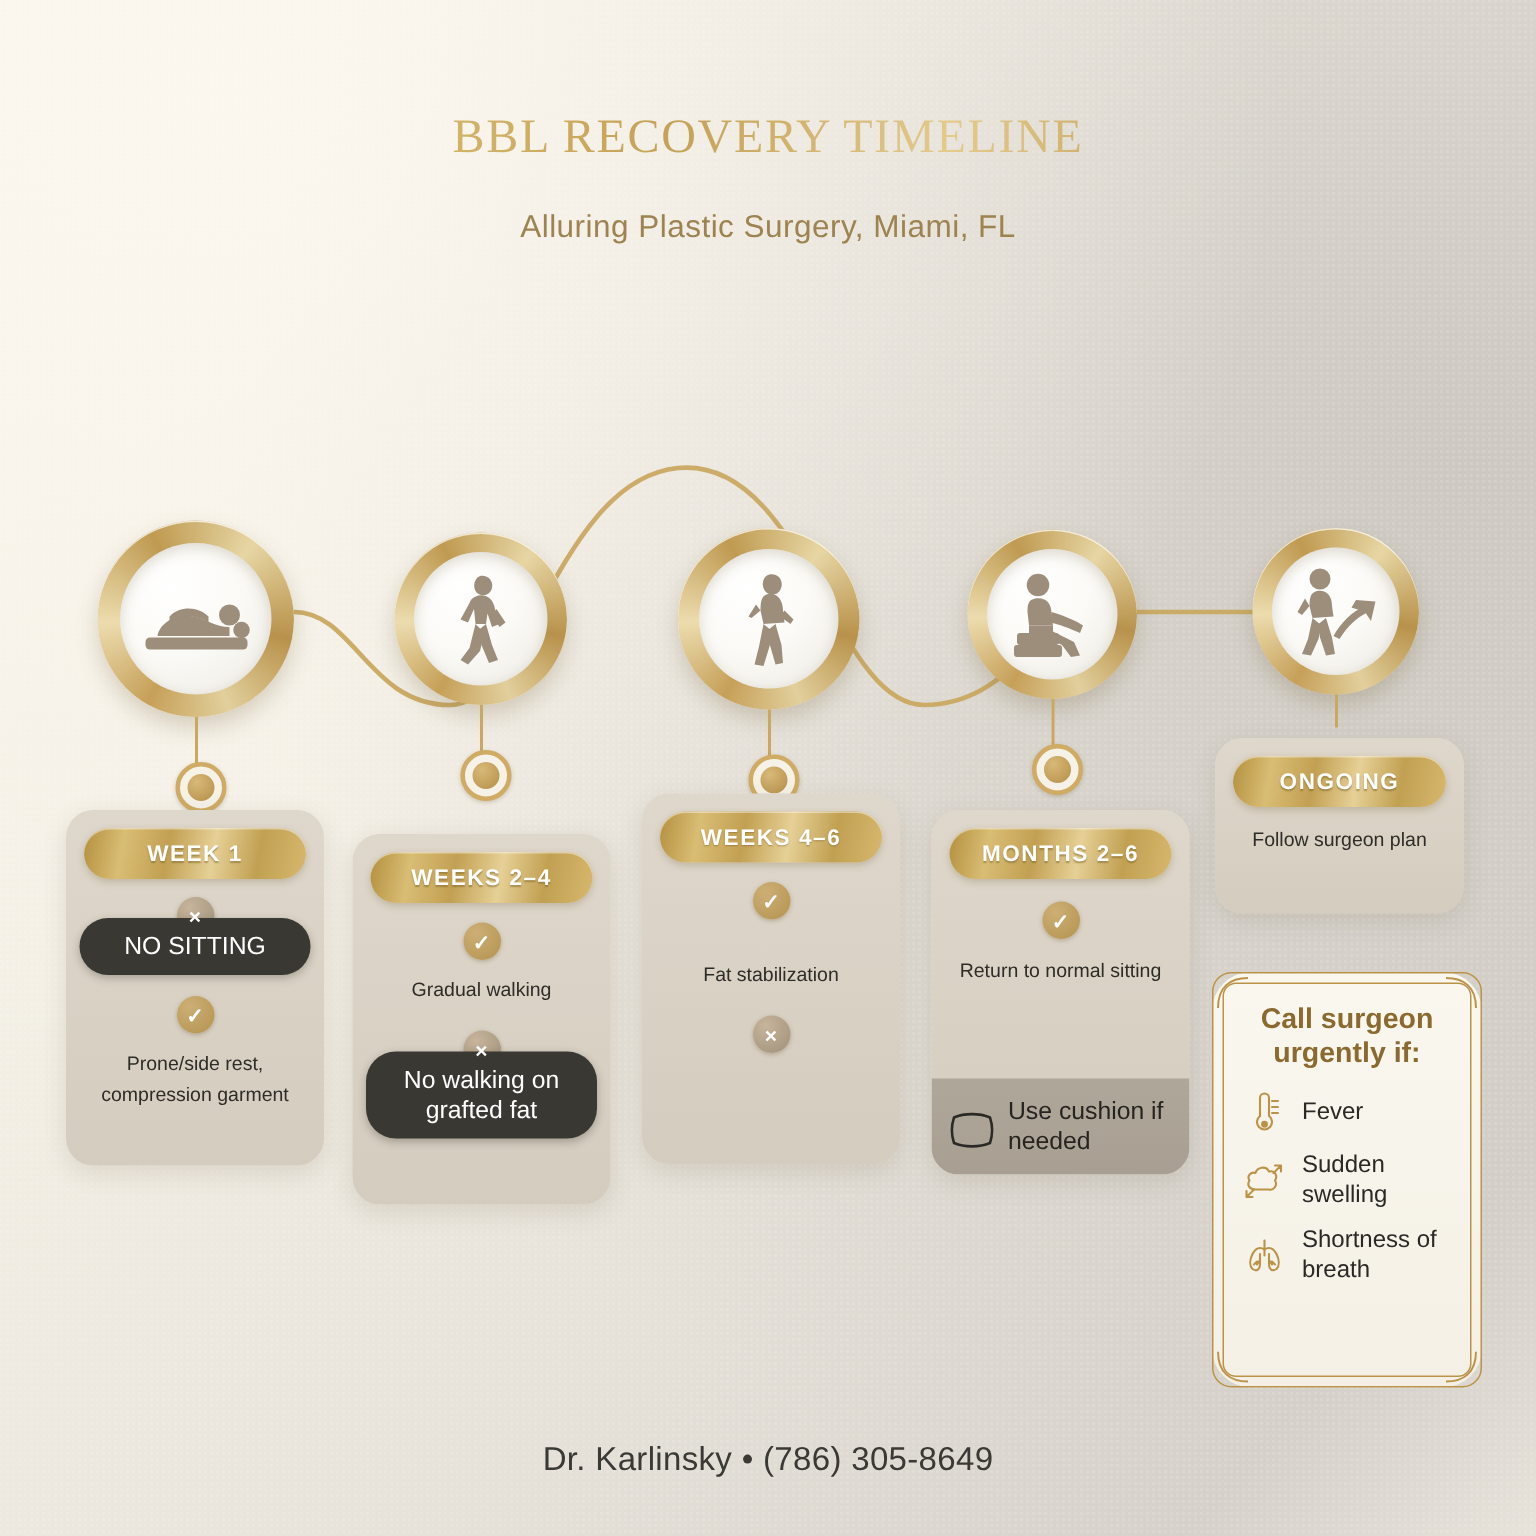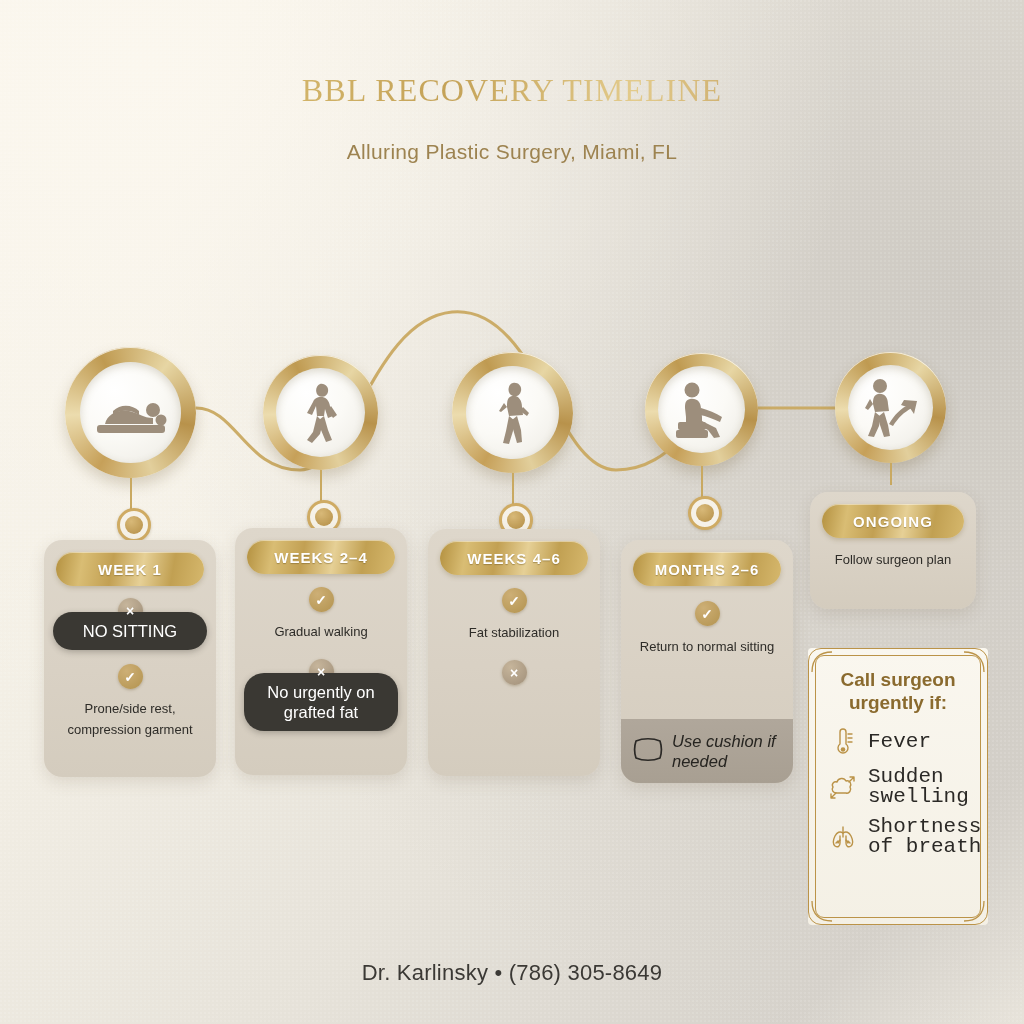--- a/index.html
+++ b/index.html
@@ -96,45 +96,45 @@
   }
   .neg-pill{
     margin:0 9px;border-radius:20px;background:#3a3833;
     color:#fff;font-weight:normal;font-size:16.5px;line-height:20px;
     text-align:center;padding:9px 8px;
     box-shadow:0 2px 6px rgba(45,42,36,.3);
   }
   .band{
     position:absolute;left:0;right:0;bottom:0;
     background:linear-gradient(180deg,#b0a79b 0%,#a89f92 100%);
-    display:flex;align-items:center;gap:9px;padding:12px 12px;font-style:italic;
+    display:flex;align-items:flex-end;gap:9px;padding:12px 12px;
   }
   .band .lbl{font-size:16.5px;line-height:20px;color:#262420;text-align:left;}
 
   
   .warn{
     position:absolute;z-index:4;
     background:linear-gradient(180deg,#faf7ef 0%,#f4f0e5 100%);
-    border-radius:4px;
+    border-radius:26px;
   }
   .warn .frameA,.warn .frameB{position:absolute;border:1.4px solid #bb9348;border-radius:13px;}
   .warn .frameA{inset:0;}
   .warn .frameB{inset:7px;border-radius:9px;border-width:1.1px;}
   .warn .corner{position:absolute;width:22px;height:22px;}
   .warn .corner svg{display:block;}
   .warn-title{
     position:relative;z-index:2;text-align:center;
     font-size:19px;line-height:23px;font-weight:bold;color:#8a6a2e;
     padding:20px 14px 8px;
   }
   .wrow{
     position:relative;z-index:2;display:flex;align-items:center;gap:10px;padding:5px 12px 5px 20px;
   }
   .wrow .ic{width:30px;height:30px;flex:0 0 30px;display:flex;align-items:center;justify-content:center;}
-  .wrow .wl{font-size:21px;line-height:20px;color:#2b2926;font-family:Liberation Mono, monospace;}
+  .wrow .wl{font-size:16px;line-height:20px;color:#2b2926;}
 
   
   .footer{
     position:absolute;left:0;right:0;top:960px;text-align:center;z-index:5;
     font-size:22px;color:#3b3935;letter-spacing:.01em;
   }
 </style>
 </head>
 <body>
 
@@ -266,51 +266,51 @@
     <div style="margin-top:12px;">
       <div class="badge neg">×</div>
       <div class="neg-pill" style="margin-top:-11px;">NO SITTING</div>
     </div>
     <div style="margin-top:14px;">
       <div class="badge">✓</div>
       <div class="txt" style="margin-top:9px;">Prone/side rest, compression garment</div>
     </div>
   </div>
 
-  <div class="card" style="left:235px;top:528px;width:172px;height:247px;">
+  <div class="card" style="left:235px;top:556px;width:172px;height:247px;">
     <div class="notch">
       <svg width="30" height="16" viewBox="0 0 30 16">
           <path d="M0,16 C9,16 11,0 15,0 C19,0 21,16 30,16 Z" fill="#ded7cb"></path>
         </svg>
     </div>
     <div class="pill-hdr">
       <span>WEEKS 2–4</span>
     </div>
     <div style="margin-top:13px;">
       <div class="badge">✓</div>
       <div class="txt" style="margin-top:9px;">Gradual walking</div>
     </div>
     <div style="margin-top:17px;">
       <div class="badge neg">×</div>
-      <div class="neg-pill" style="margin-top:-11px;">No urgently on grafted fat</div>
+      <div class="neg-pill" style="margin-top:-11px;">No walking on grafted fat</div>
     </div>
   </div>
 
   <div class="card" style="left:428px;top:529px;width:172px;height:247px;">
     <div class="notch">
       <svg width="30" height="16" viewBox="0 0 30 16">
           <path d="M0,16 C9,16 11,0 15,0 C19,0 21,16 30,16 Z" fill="#ded7cb"></path>
         </svg>
     </div>
     <div class="pill-hdr">
       <span>WEEKS 4–6</span>
     </div>
     <div style="margin-top:13px;">
       <div class="badge">✓</div>
-      <div class="txt" style="margin-top:9px;">Fat stabilization</div>
+      <div class="txt" style="margin-top:26px;">Fat stabilization</div>
     </div>
     <div style="margin-top:17px;">
       <div class="badge neg">×</div>
     </div>
   </div>
 
   <div class="card" style="left:621px;top:540px;width:172px;height:243px;">
     <div class="notch">
       <svg width="30" height="16" viewBox="0 0 30 16">
           <path d="M0,16 C9,16 11,0 15,0 C19,0 21,16 30,16 Z" fill="#ded7cb"></path>

